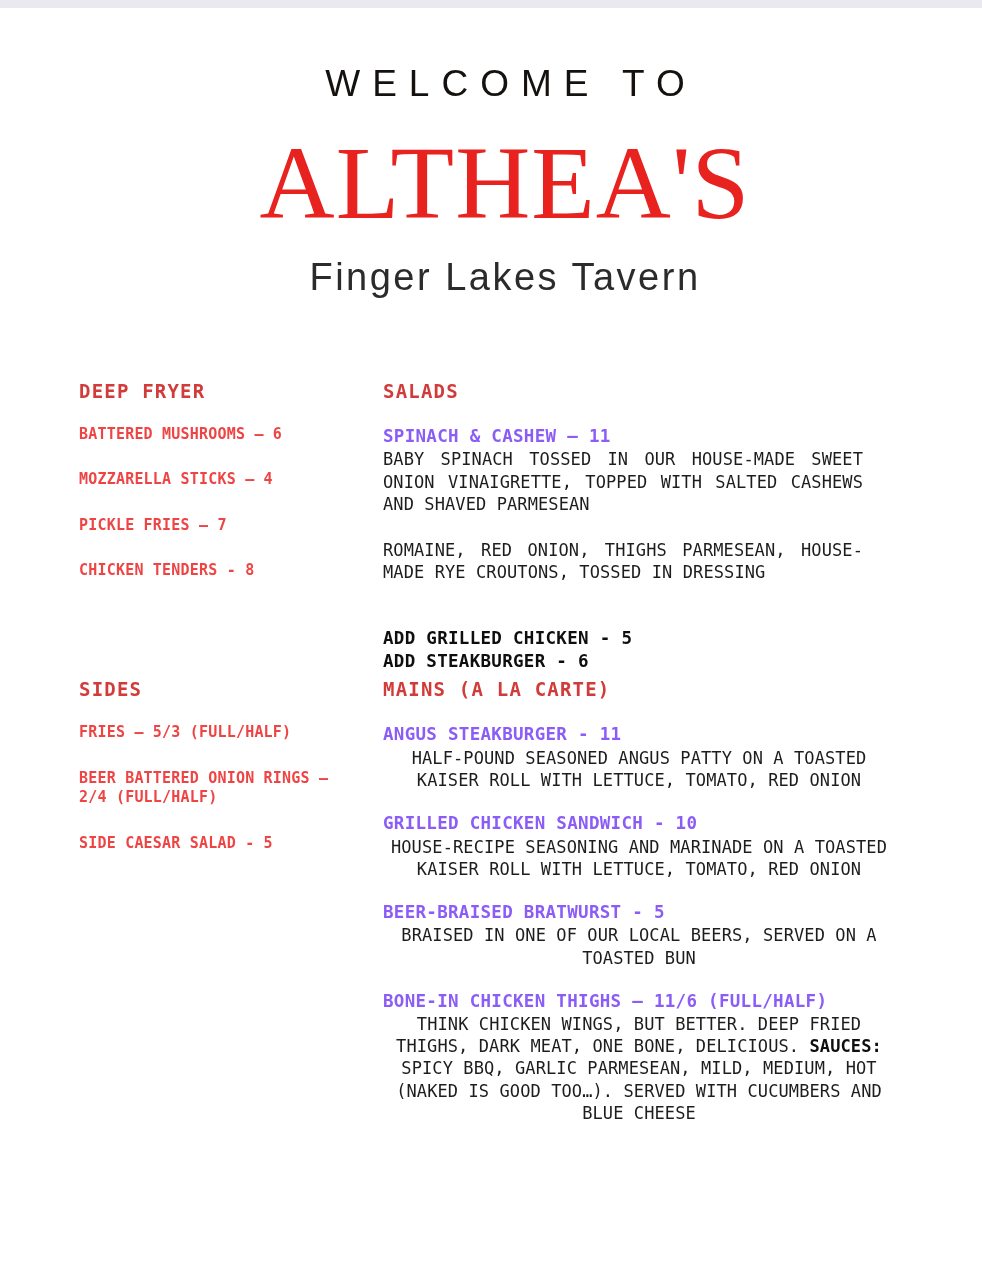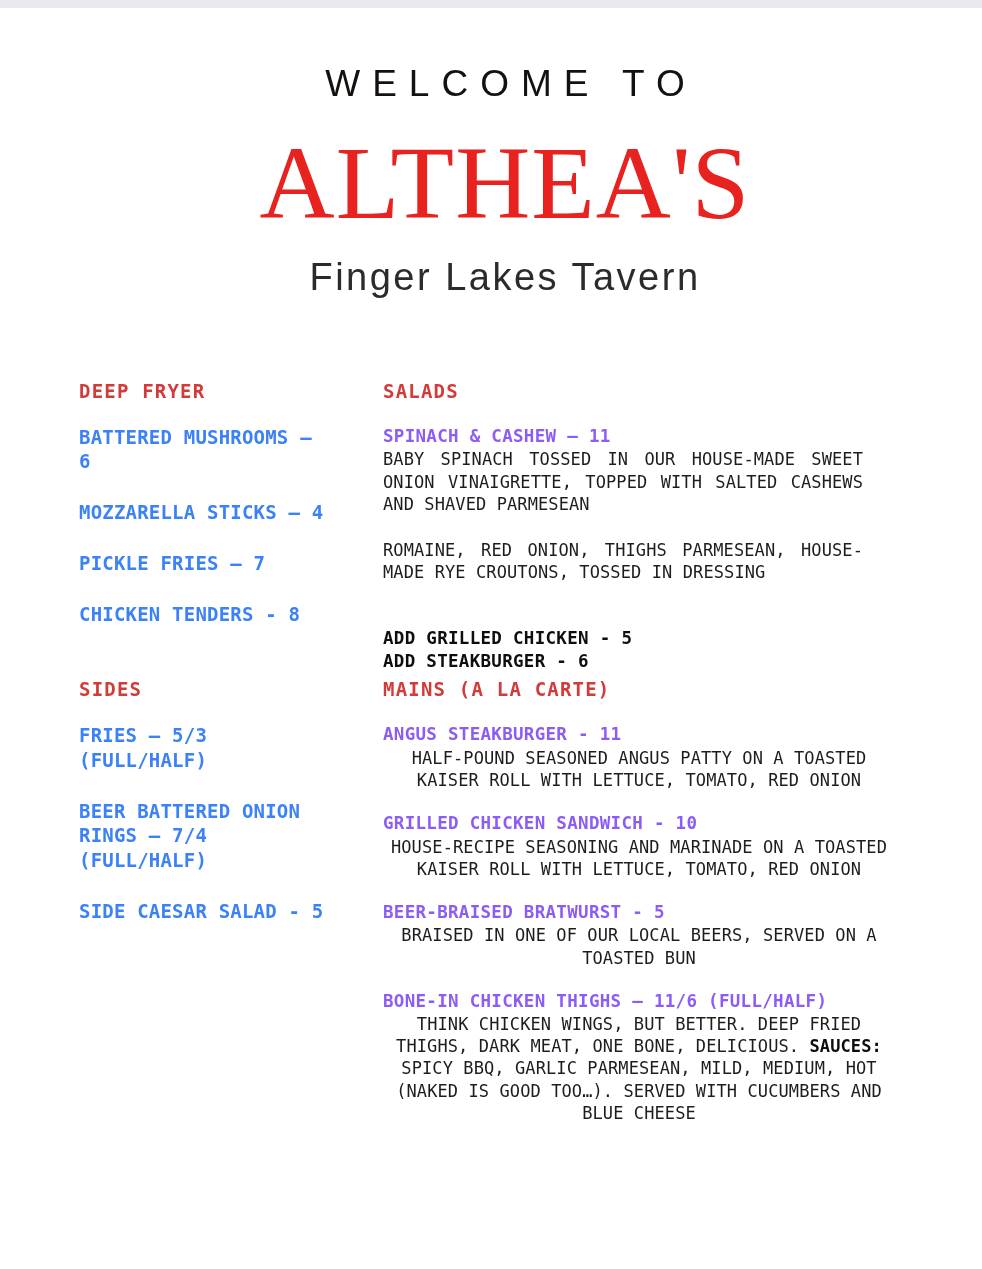--- a/index.html
+++ b/index.html
@@ -96,24 +96,24 @@
     font-size: 19px;
     letter-spacing: 1.2px;
     color: #d13b39;
     margin: 0 0 22px 0;
     line-height: 1.2;
   }
 
   
   .simple-item {
     font-weight: 700;
-    font-size: 19px;
+    font-size: 15px;
     line-height: 1.30;
     letter-spacing: 0.2px;
-    color: #3b82f6;
+    color: #ef4444;
     margin: 0 0 26px 0;
     max-width: 250px;
   }
   .simple-item:last-child { margin-bottom: 0; }
 
   
   .detail-item { margin: 0 0 24px 0; }
   .detail-item:last-child { margin-bottom: 0; }
 
   .detail-name {
@@ -200,21 +200,21 @@
         </div>
       </div>
 
     </div>
 
     <div class="menu-row row-two">
 
       <div class="col-left">
         <div class="section-title">SIDES</div>
         <div class="simple-item">FRIES – 5/3 (FULL/HALF)</div>
-        <div class="simple-item">BEER BATTERED ONION RINGS – 7/4 (FULL/HALF)</div>
+        <div class="simple-item">BEER BATTERED ONION RINGS – 2/4 (FULL/HALF)</div>
         <div class="simple-item">SIDE CAESAR SALAD - 5</div>
       </div>
 
       <div class="col-right mains-col">
         <div class="section-title">MAINS (A LA CARTE)</div>
 
         <div class="detail-item">
           <div class="detail-name">ANGUS STEAKBURGER - 11</div>
           <div class="detail-desc">HALF-POUND SEASONED ANGUS PATTY ON A TOASTED KAISER ROLL WITH LETTUCE, TOMATO, RED ONION</div>
         </div>

